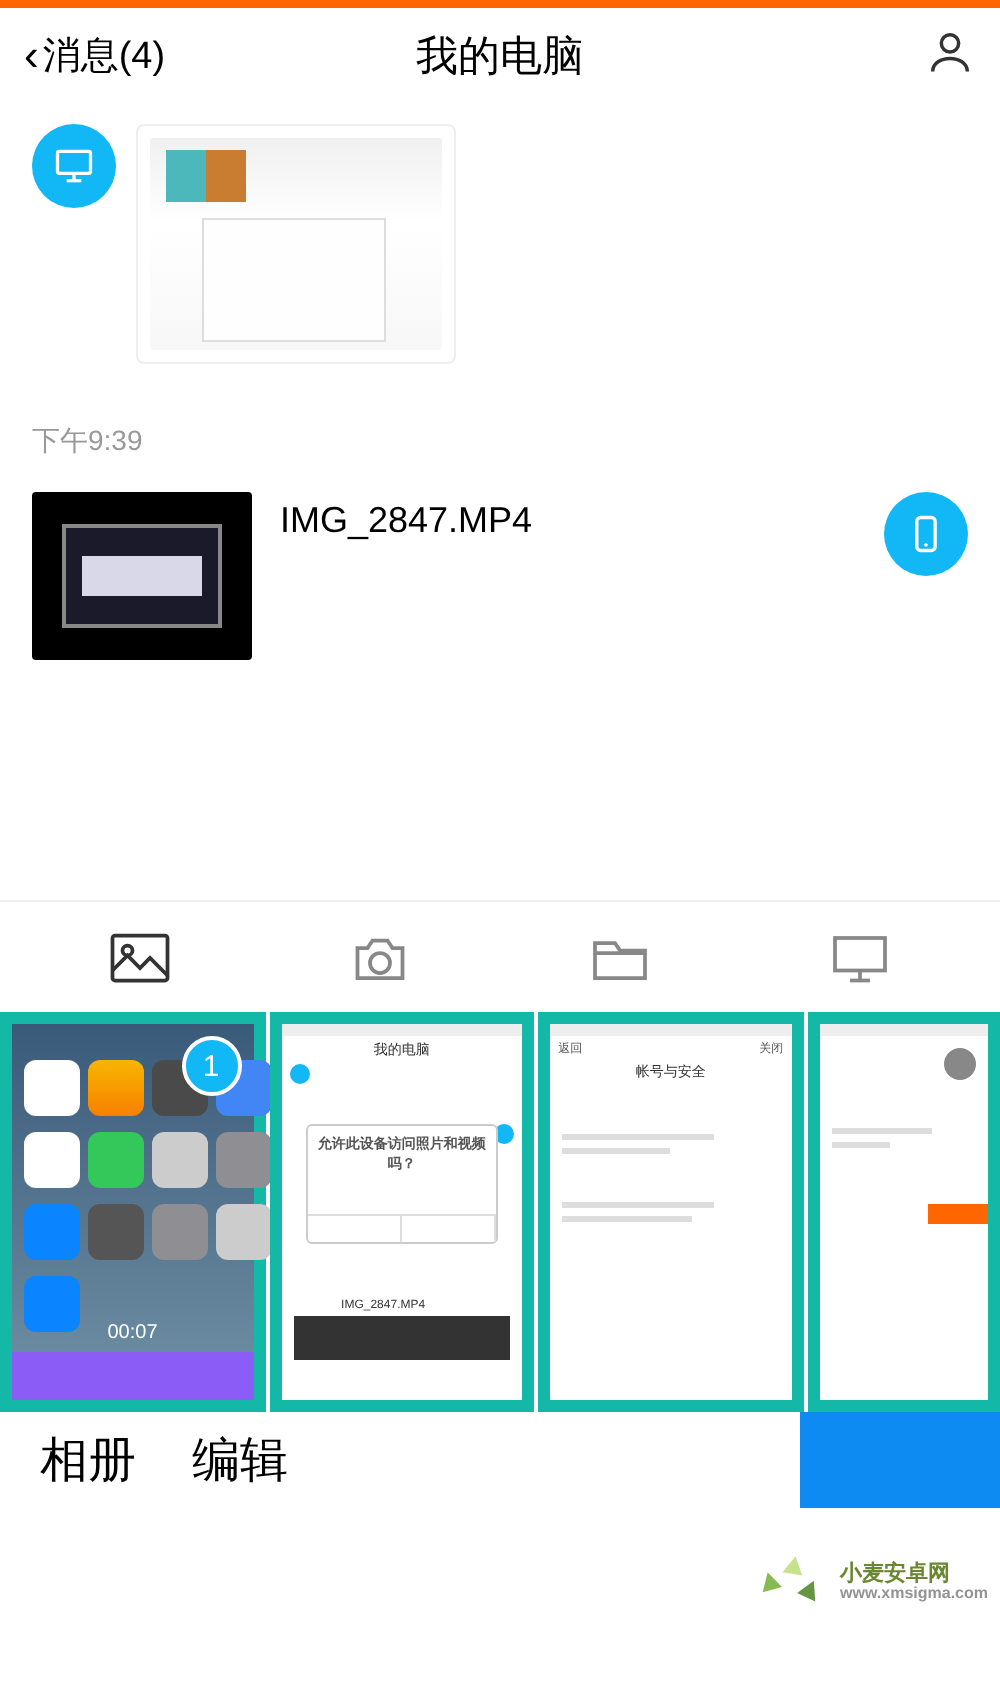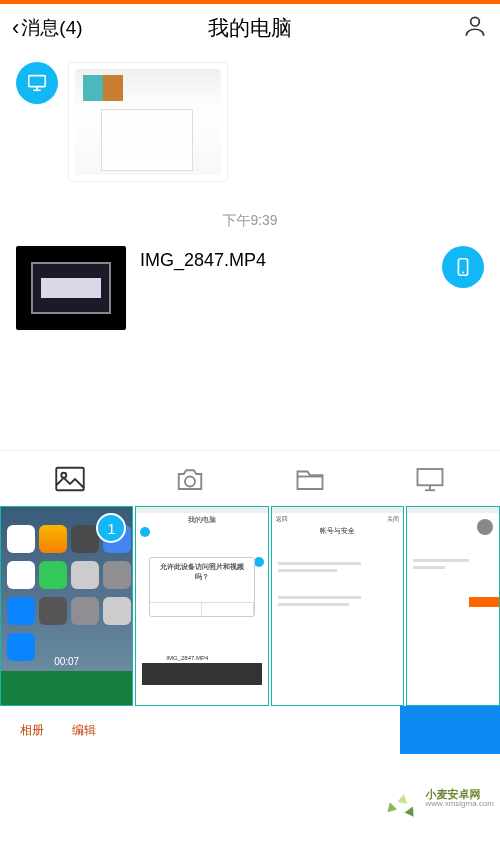--- a/index.html
+++ b/index.html
@@ -11,60 +11,60 @@
   .title { font-size: 21px; color: #000; font-weight: 400; position: absolute; left: 50%; transform: translateX(-50%); }
   .profile-icon svg { width: 26px; height: 26px; }
   .chat-area { padding: 0 16px; }
   .msg-row { display: flex; align-items: flex-start; margin-top: 10px; gap: 10px; }
   .avatar { width: 42px; height: 42px; border-radius: 50%; background: #12b7f5; display: flex; align-items: center; justify-content: center; flex-shrink: 0; }
   .avatar svg { width: 22px; height: 22px; }
   .bubble { background: #fff; border: 1px solid #eee; border-radius: 4px; padding: 6px; width: 160px; height: 120px; }
   .shot-img { width: 100%; height: 100%; background: linear-gradient(#f0f0f0,#fff 40%,#f7f7f7); border-radius: 2px; position: relative; }
   .shot-img::before { content:""; position:absolute; left:8px; top:6px; width:40px; height:26px; background:linear-gradient(90deg,#4db8bb 50%,#c97d30 50%); }
   .shot-img::after { content:""; position:absolute; left:26px; top:40px; width:90px; height:60px; background:#fefefe; border:1px solid #ddd; }
-  .timestamp { text-align: center; color: #999; font-size: 14px; margin-top: 30px; }
+  .timestamp { color: #999; font-size: 14px; margin-top: 30px; }
   .file-row { display: flex; align-items: flex-start; margin-top: 16px; gap: 14px; }
   .file-thumb { width: 110px; height: 84px; background: #000; border-radius: 2px; display:flex; align-items:center; justify-content:center; position:relative; }
   .file-thumb-inner { width: 80px; height: 52px; background:#1a1a2a; border:2px solid #888; display:flex; align-items:center; justify-content:center; }
   .file-thumb-inner::before { content:""; width:60px; height:20px; background:#d8d8e8; }
   .file-info { flex:1; display:flex; flex-direction:column; gap: 28px; padding-top:4px; }
   .file-name { font-size: 18px; color:#000; }
   .file-meta { display:flex; justify-content:space-between; color:#999; font-size:15px; padding-right:8px; }
   .avatar-right { margin-left: 8px; }
   .toolbar { display:flex; justify-content:space-around; align-items:center; height:56px; border-top:1px solid #eee; margin-top: 120px; padding: 0 10px; }
   .toolbar-icon { width:30px; height:26px; display:flex; align-items:center; justify-content:center; }
   .toolbar-icon.active svg { stroke:#333; }
   .toolbar-icon svg { stroke:#888; fill:none; stroke-width:1.5; }
   .gallery { display:flex; height: 200px; gap: 2px; background:#fff; overflow:hidden; }
-  .gitem { flex:1; min-width:0; background:#15803d; position:relative; border:1px solid #14b8a6; }
+  .gitem { flex:1; min-width:0; background:#8b5cf6; position:relative; border:6px solid #14b8a6; }
   .gitem.sel::after { content:"1"; position:absolute; top:6px; right:6px; width:26px; height:26px; background:#12b7f5; color:#fff; border-radius:50%; display:flex; align-items:center; justify-content:center; font-size:15px; border:2px solid #fff; }
   .homescreen { background: linear-gradient(180deg,#3a5a7a,#6a8aa0); display:grid; grid-template-columns:repeat(4,1fr); grid-auto-rows:32px; gap:4px; padding:18px 6px 6px; position:relative; }
   .app-ic { width:28px; height:28px; border-radius:6px; }
   .hs-clock { position:absolute; bottom:4px; left:50%; transform:translateX(-50%); color:#fff; font-size:10px; }
   .mini { background:#fff; position:relative; }
   .mini-bar { height:6px; background:#eee; }
   .mini-body { padding:6px; display:flex; flex-direction:column; gap:4px; }
   .mini-line { height:3px; background:#ddd; width:70%; }
   .mini-av { width:10px; height:10px; border-radius:50%; background:#12b7f5; position:absolute; left:4px; top:20px; }
   .mini-av2 { right:4px; left:auto; top:50px; }
   .mini-av3 { background:#888; right:6px; left:auto; top:12px; width:16px; height:16px; }
   .mini-dialog { position:absolute; top:50px; left:10%; right:10%; height:60px; background:#fff; border:1px solid #ccc; border-radius:3px; padding:4px; font-size:6px; color:#555; text-align:center; }
   .mini-dialog .dlg-title { font-weight:bold; font-size:7px; }
   .mini-dialog .dlg-btns { position:absolute; bottom:0; left:0; right:0; height:14px; border-top:1px solid #ddd; display:flex; }
   .mini-dialog .dlg-btns span { flex:1; border-right:1px solid #ddd; }
   .mini-orange { position:absolute; right:0; top:90px; width:30px; height:10px; background:#ff6600; }
   .bottom-bar { display:flex; align-items:center; height: 48px; padding: 0 20px; gap: 28px; position:relative; }
-  .bottom-btn { font-size: 12px; color:#c2410c; }
+  .bottom-btn { font-size: 24px; color:#000000; }
   .blue-corner { position:absolute; right:0; bottom:0; width:100px; height:48px; background:#0d8bf2; }
-  .watermark { position:absolute; right:6px; bottom:26px; display:flex; gap:4px; z-index:100; opacity:.9; }
+  .watermark { position:absolute; right:6px; bottom:42px; display:flex; align-items:center; gap:4px; z-index:100; opacity:.9; }
   .wm-stars { width:38px; height:38px; position:relative; }
   .star { width:0;height:0; border-left:5px solid transparent; border-right:5px solid transparent; border-bottom:9px solid #7cb342; position:absolute; }
   .star2{border-bottom-color:#c0e080;} .star3{border-bottom-color:#558b2f;}
   .wm-text { font-size:11px; color:#5a7a1a; line-height:1.1; text-align:left; font-weight:bold; }
-  .wm-text .sub { font-size:8px; color:#888; font-weight:normal; }
+  .wm-text .sub { font-size:8px; color:#888; font-weight:bold; }
   .arrows { position:absolute; inset:0; pointer-events:none; z-index:50; }
 </style>
 </head>
 <body>
 
 <div class="top-bar"></div>
 
 <div class="header">
   <div class="back">
     <span class="chevron">‹</span>

